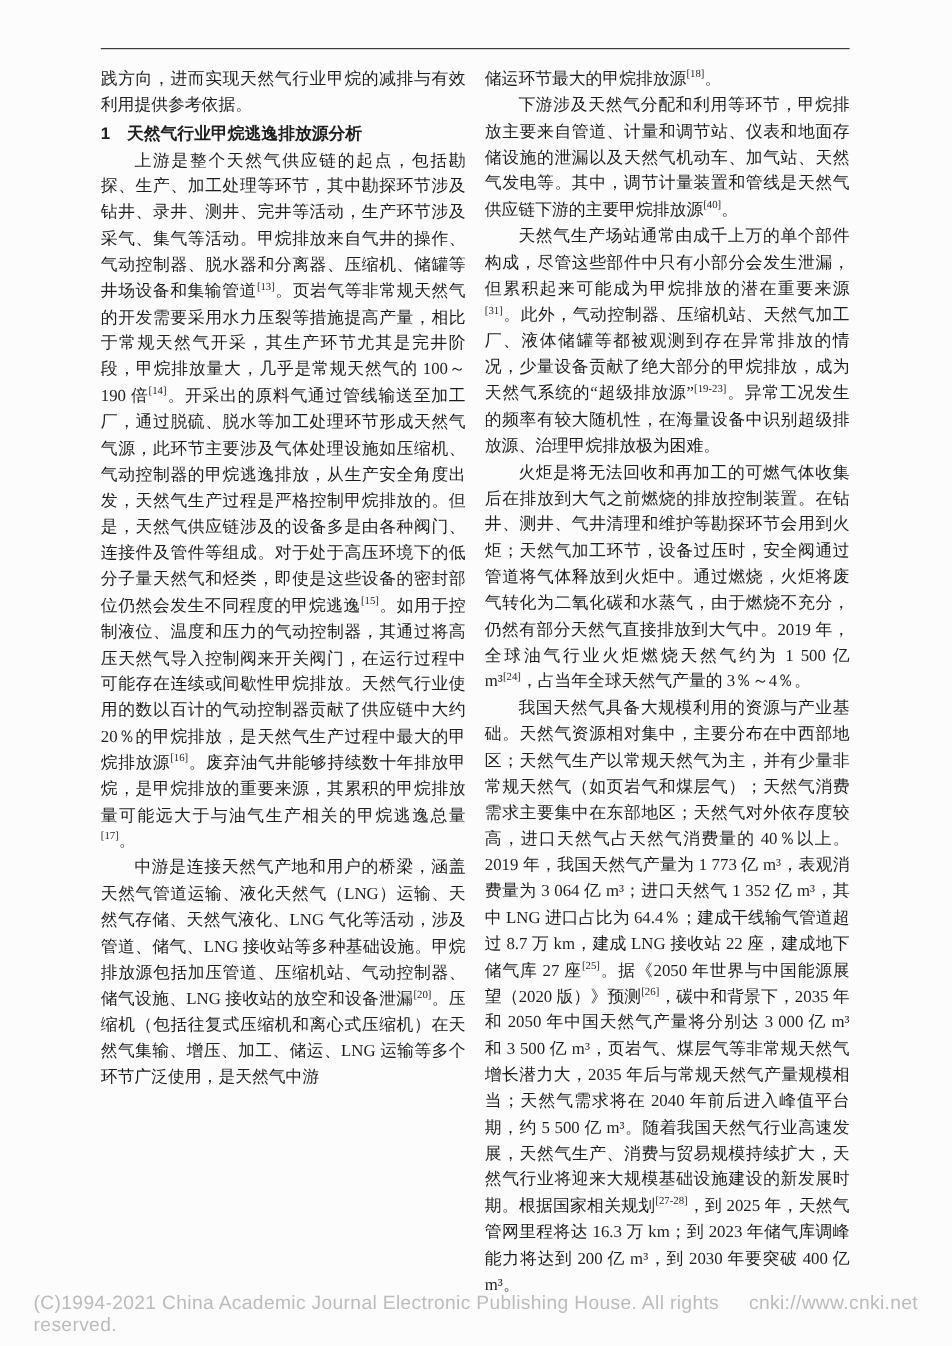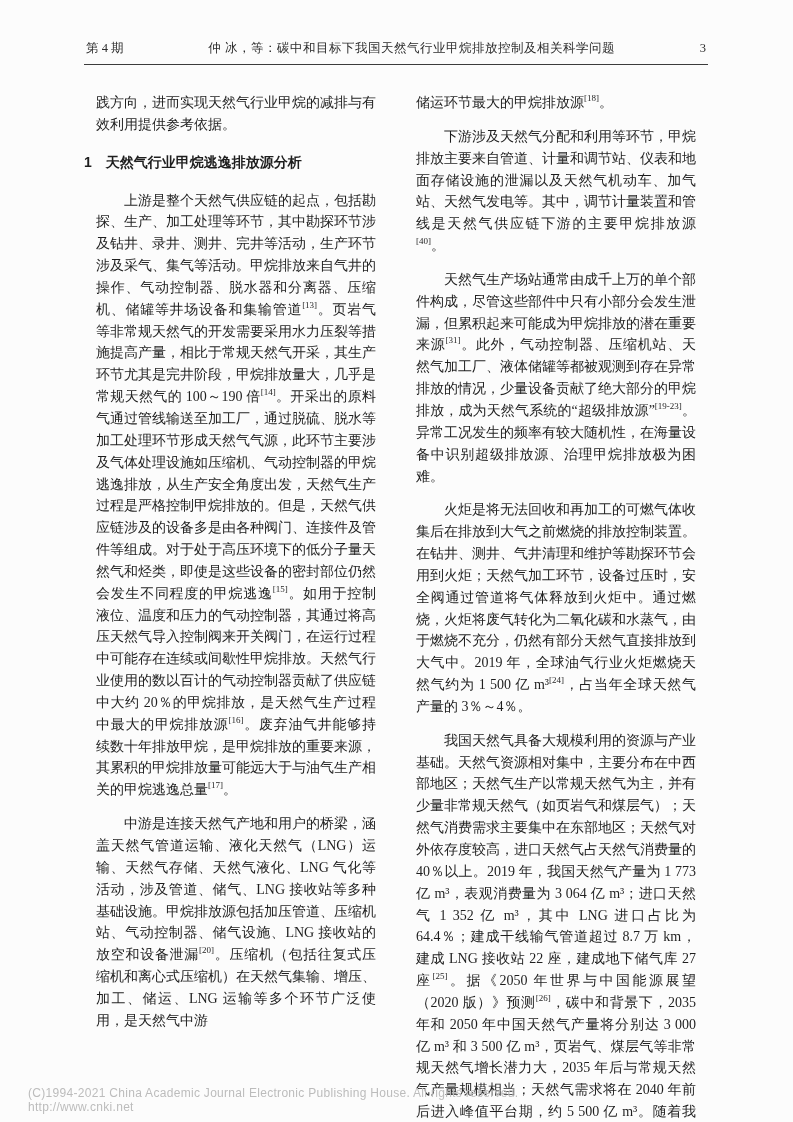--- a/index.html
+++ b/index.html
@@ -23,52 +23,46 @@
   .header-row .running-title { letter-spacing: 0.5px; }
   .header-rule { border-bottom: 1.5px solid #3c3c3c; margin-bottom: 15px; }
   .columns { display: flex; gap: 16px; }
   .col {
     width: 304px;
     font-size: 14px;
     line-height: 21.85px;
     text-align: justify;
     text-justify: inter-ideograph;
   }
-  p.para { margin: 12px; }
+  p.para { margin: 0; }
   p.para.indent { text-indent: 2em; }
   p.heading {
     font-family: "Liberation Sans", "DejaVu Sans", sans-serif;
     font-weight: bold;
     font-size: 14px;
-    margin: 16px 0;
+    margin: 1px 0;
   }
   sup { font-size: 9px; line-height: 0; vertical-align: super; }
   .footer {
     position: absolute;
     left: 0; right: 0; bottom: 8px;
     display: flex;
     justify-content: space-between;
     padding: 0 28px 0 28px;
     color: #bcbcbc;
-    font-size: 12px;
+    font-size: 16px;
     font-family: "Liberation Sans", "DejaVu Sans", sans-serif;
     letter-spacing: 0.3px;
-    flex-direction: column;
   }
 </style>
 </head>
 <body>
 
 <div class="page">
 
-  <div class="header-row">
-    <span>第 4 期</span>
-    <span class="running-title">仲 冰，等：碳中和目标下我国天然气行业甲烷排放控制及相关科学问题</span>
-    <span>3</span>
-  </div>
 
   <div class="header-rule"></div>
 
   <div class="columns">
     <div class="col">
         <p class="para">践方向，进而实现天然气行业甲烷的减排与有效利用提供参考依据。</p>
         <p class="heading">1　天然气行业甲烷逃逸排放源分析</p>
         <p class="para indent">上游是整个天然气供应链的起点，包括勘探、生产、加工处理等环节，其中勘探环节涉及钻井、录井、测井、完井等活动，生产环节涉及采气、集气等活动。甲烷排放来自气井的操作、气动控制器、脱水器和分离器、压缩机、储罐等井场设备和集输管道<sup>[13]</sup>。页岩气等非常规天然气的开发需要采用水力压裂等措施提高产量，相比于常规天然气开采，其生产环节尤其是完井阶段，甲烷排放量大，几乎是常规天然气的 100～190 倍<sup>[14]</sup>。开采出的原料气通过管线输送至加工厂，通过脱硫、脱水等加工处理环节形成天然气气源，此环节主要涉及气体处理设施如压缩机、气动控制器的甲烷逃逸排放，从生产安全角度出发，天然气生产过程是严格控制甲烷排放的。但是，天然气供应链涉及的设备多是由各种阀门、连接件及管件等组成。对于处于高压环境下的低分子量天然气和烃类，即使是这些设备的密封部位仍然会发生不同程度的甲烷逃逸<sup>[15]</sup>。如用于控制液位、温度和压力的气动控制器，其通过将高压天然气导入控制阀来开关阀门，在运行过程中可能存在连续或间歇性甲烷排放。天然气行业使用的数以百计的气动控制器贡献了供应链中大约 20％的甲烷排放，是天然气生产过程中最大的甲烷排放源<sup>[16]</sup>。废弃油气井能够持续数十年排放甲烷，是甲烷排放的重要来源，其累积的甲烷排放量可能远大于与油气生产相关的甲烷逃逸总量<sup>[17]</sup>。</p>
         <p class="para indent">中游是连接天然气产地和用户的桥梁，涵盖天然气管道运输、液化天然气（LNG）运输、天然气存储、天然气液化、LNG 气化等活动，涉及管道、储气、LNG 接收站等多种基础设施。甲烷排放源包括加压管道、压缩机站、气动控制器、储气设施、LNG 接收站的放空和设备泄漏<sup>[20]</sup>。压缩机（包括往复式压缩机和离心式压缩机）在天然气集输、增压、加工、储运、LNG 运输等多个环节广泛使用，是天然气中游</p>
       </div>
@@ -78,14 +72,14 @@
         <p class="para indent">天然气生产场站通常由成千上万的单个部件构成，尽管这些部件中只有小部分会发生泄漏，但累积起来可能成为甲烷排放的潜在重要来源<sup>[31]</sup>。此外，气动控制器、压缩机站、天然气加工厂、液体储罐等都被观测到存在异常排放的情况，少量设备贡献了绝大部分的甲烷排放，成为天然气系统的“超级排放源”<sup>[19-23]</sup>。异常工况发生的频率有较大随机性，在海量设备中识别超级排放源、治理甲烷排放极为困难。</p>
         <p class="para indent">火炬是将无法回收和再加工的可燃气体收集后在排放到大气之前燃烧的排放控制装置。在钻井、测井、气井清理和维护等勘探环节会用到火炬；天然气加工环节，设备过压时，安全阀通过管道将气体释放到火炬中。通过燃烧，火炬将废气转化为二氧化碳和水蒸气，由于燃烧不充分，仍然有部分天然气直接排放到大气中。2019 年，全球油气行业火炬燃烧天然气约为 1 500 亿 m³<sup>[24]</sup>，占当年全球天然气产量的 3％～4％。</p>
         <p class="para indent">我国天然气具备大规模利用的资源与产业基础。天然气资源相对集中，主要分布在中西部地区；天然气生产以常规天然气为主，并有少量非常规天然气（如页岩气和煤层气）；天然气消费需求主要集中在东部地区；天然气对外依存度较高，进口天然气占天然气消费量的 40％以上。2019 年，我国天然气产量为 1 773 亿 m³，表观消费量为 3 064 亿 m³；进口天然气 1 352 亿 m³，其中 LNG 进口占比为 64.4％；建成干线输气管道超过 8.7 万 km，建成 LNG 接收站 22 座，建成地下储气库 27 座<sup>[25]</sup>。据《2050 年世界与中国能源展望（2020 版）》预测<sup>[26]</sup>，碳中和背景下，2035 年和 2050 年中国天然气产量将分别达 3 000 亿 m³ 和 3 500 亿 m³，页岩气、煤层气等非常规天然气增长潜力大，2035 年后与常规天然气产量规模相当；天然气需求将在 2040 年前后进入峰值平台期，约 5 500 亿 m³。随着我国天然气行业高速发展，天然气生产、消费与贸易规模持续扩大，天然气行业将迎来大规模基础设施建设的新发展时期。根据国家相关规划<sup>[27-28]</sup>，到 2025 年，天然气管网里程将达 16.3 万 km；到 2023 年储气库调峰能力将达到 200 亿 m³，到 2030 年要突破 400 亿 m³。</p>
       </div>
   </div>
 
 </div>
 
 <div class="footer">
   <span>(C)1994-2021 China Academic Journal Electronic Publishing House. All rights reserved.</span>
-  <span>http://www.cnki.net</span>
+  <span>cnki://www.cnki.net</span>
 </div>
 
 </body></html>

